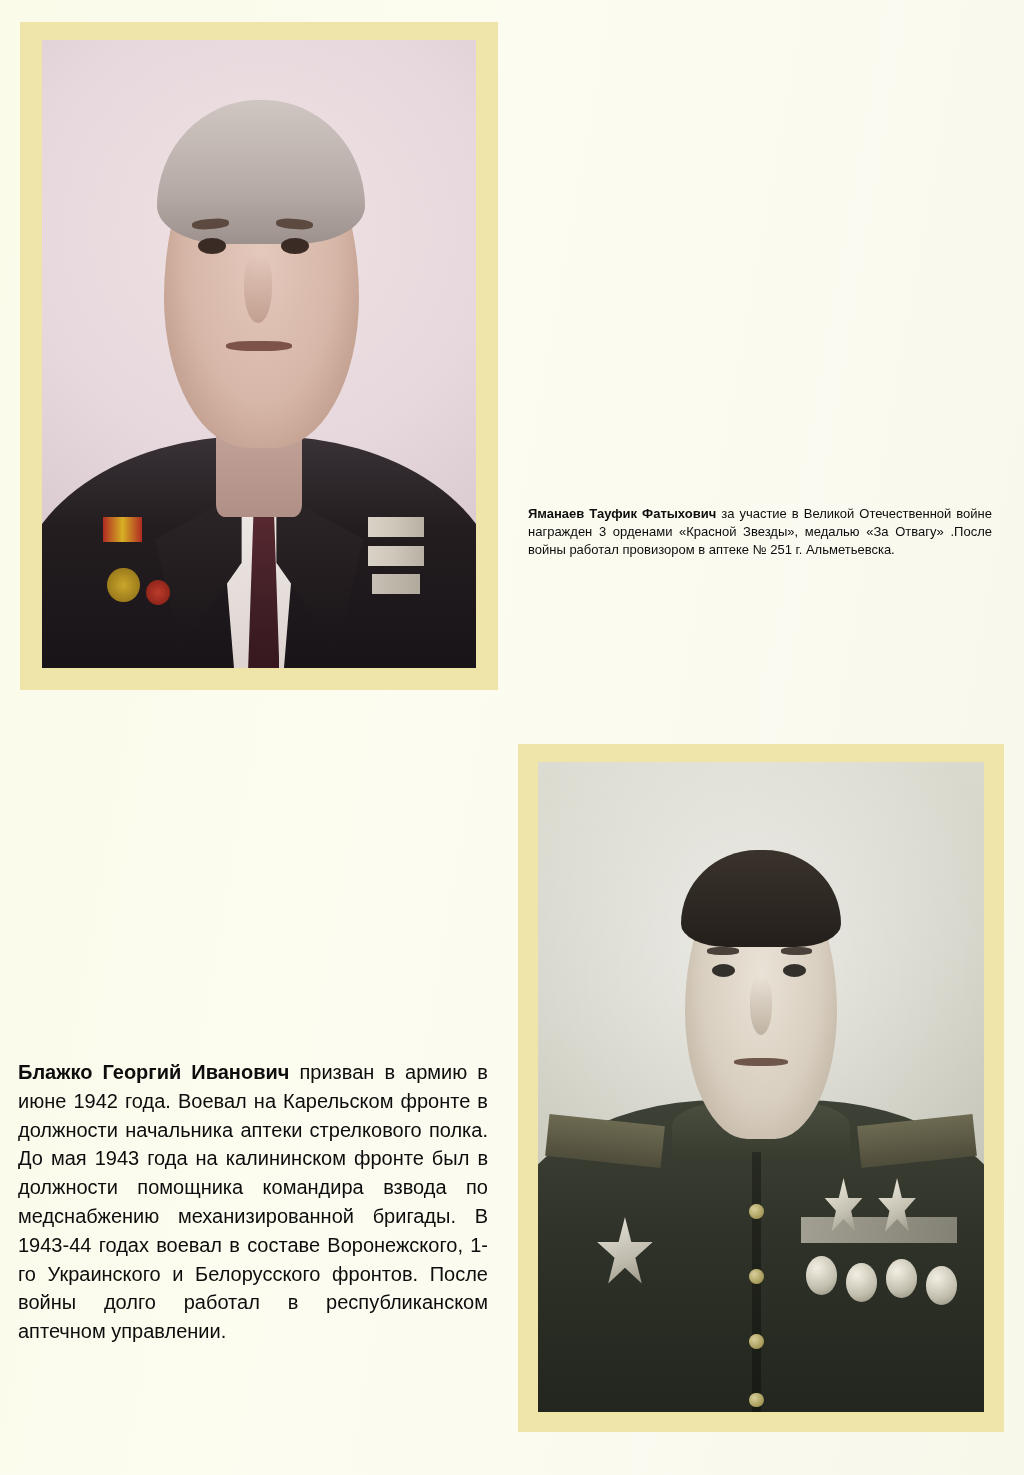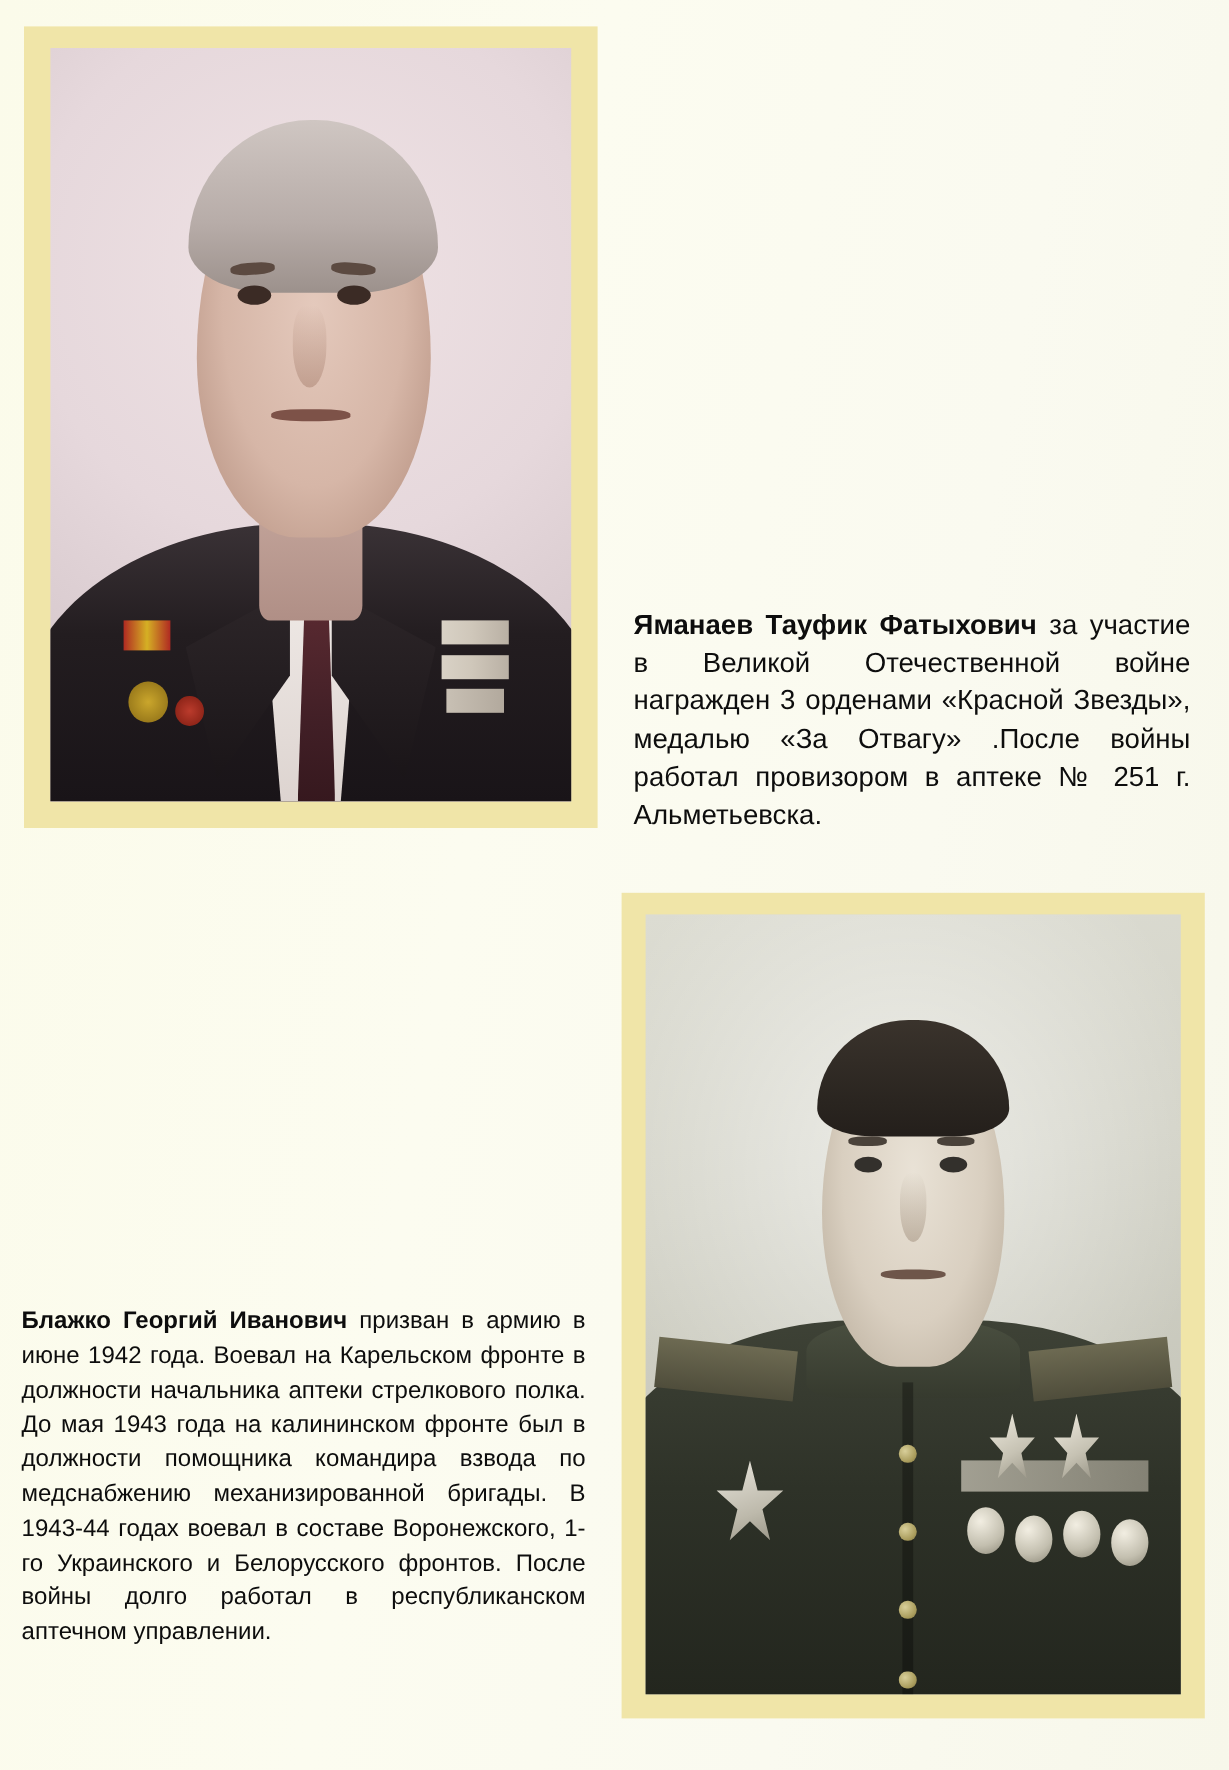--- a/index.html
+++ b/index.html
@@ -347,33 +347,33 @@
     right: 6%;
     top: 70%;
     width: 35%;
     height: 4%;
     background: linear-gradient(90deg, rgba(190,186,172,.8) 0%, rgba(160,156,142,.75) 100%);
   }
 
   
   .text-block {
     position: absolute;
-    font-size: 23px;
+    font-size: 13px;
     line-height: 1.38;
     color: #0d0d0d;
   }
   .text-block.entry1 {
     left: 528px;
     top: 505px;
     width: 464px;
     text-align: justify;
   }
   .text-block.entry2 {
     left: 18px;
-    top: 1087px;
+    top: 1058px;
     width: 470px;
     text-align: justify;
     font-size: 20px;
     line-height: 1.44;
   }
   .name {
     font-weight: bold;
   }
 </style>
 </head>

